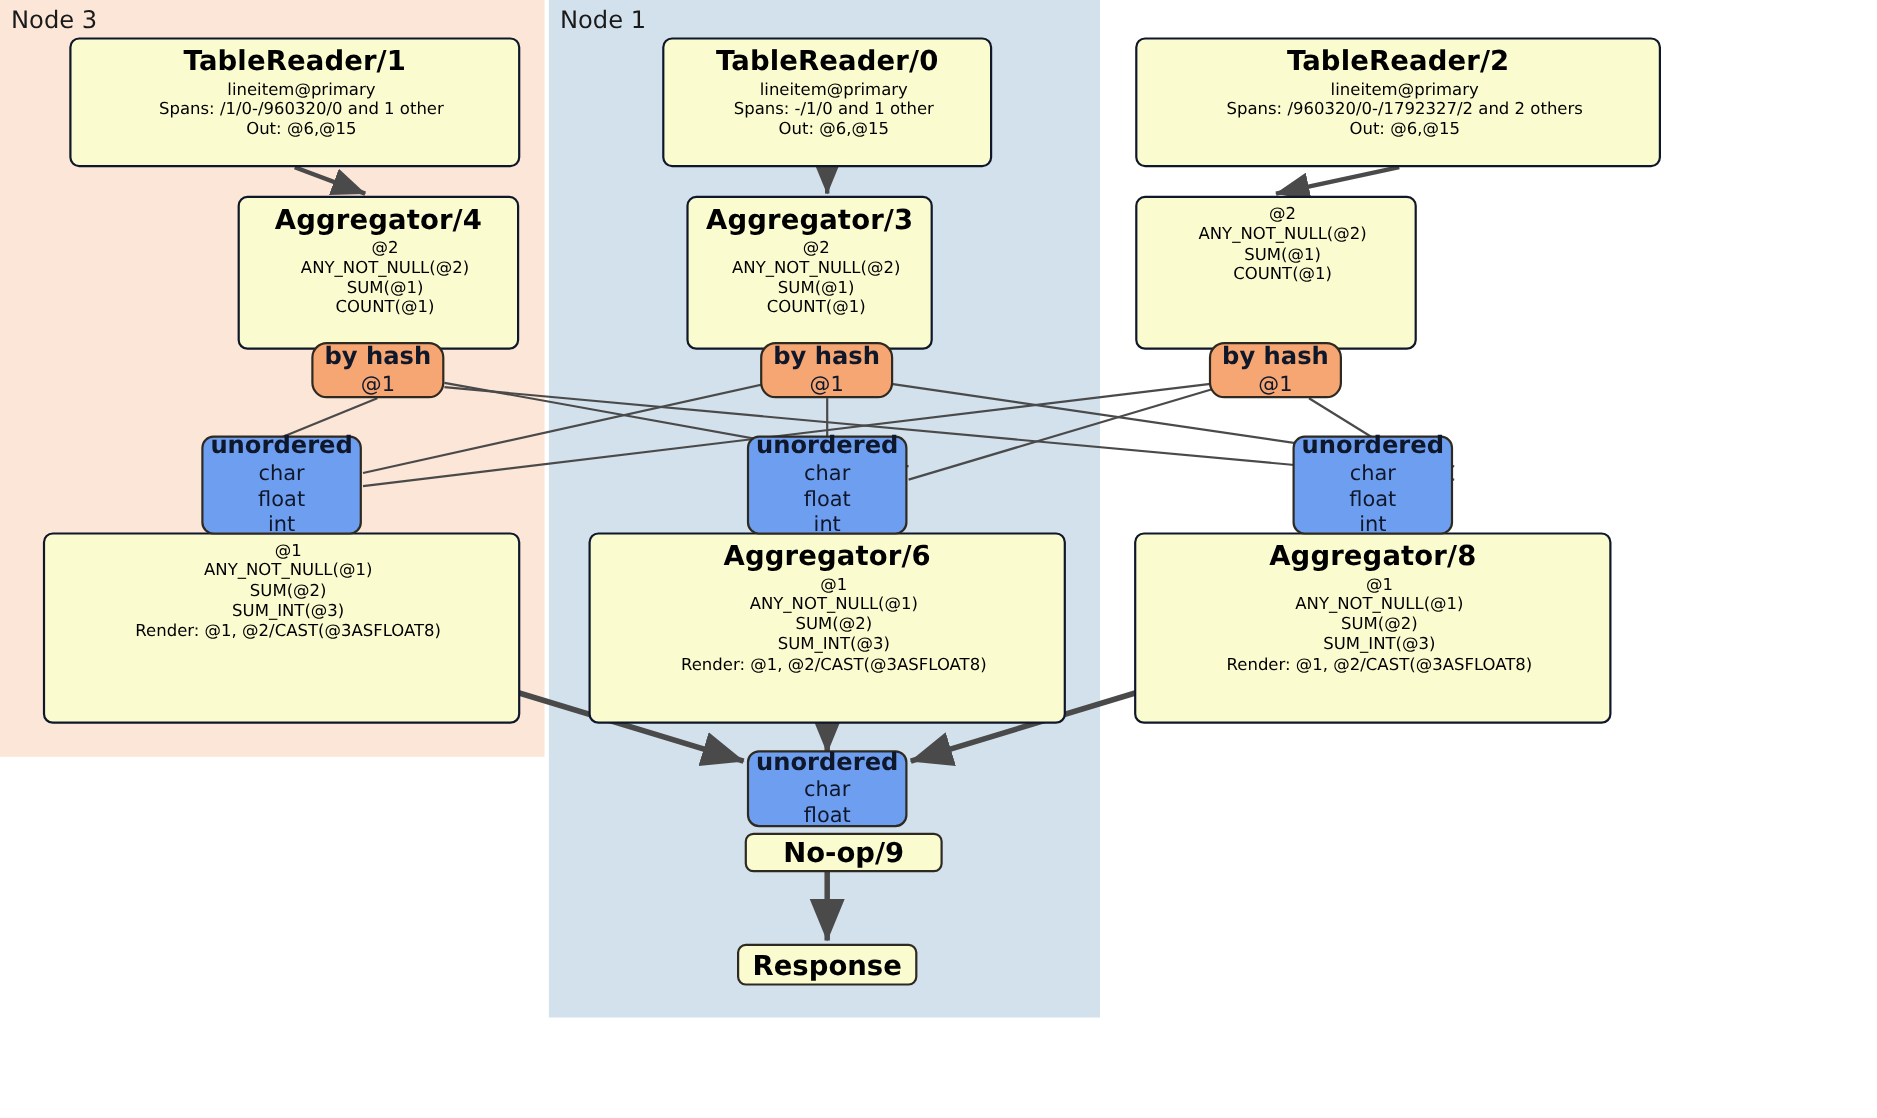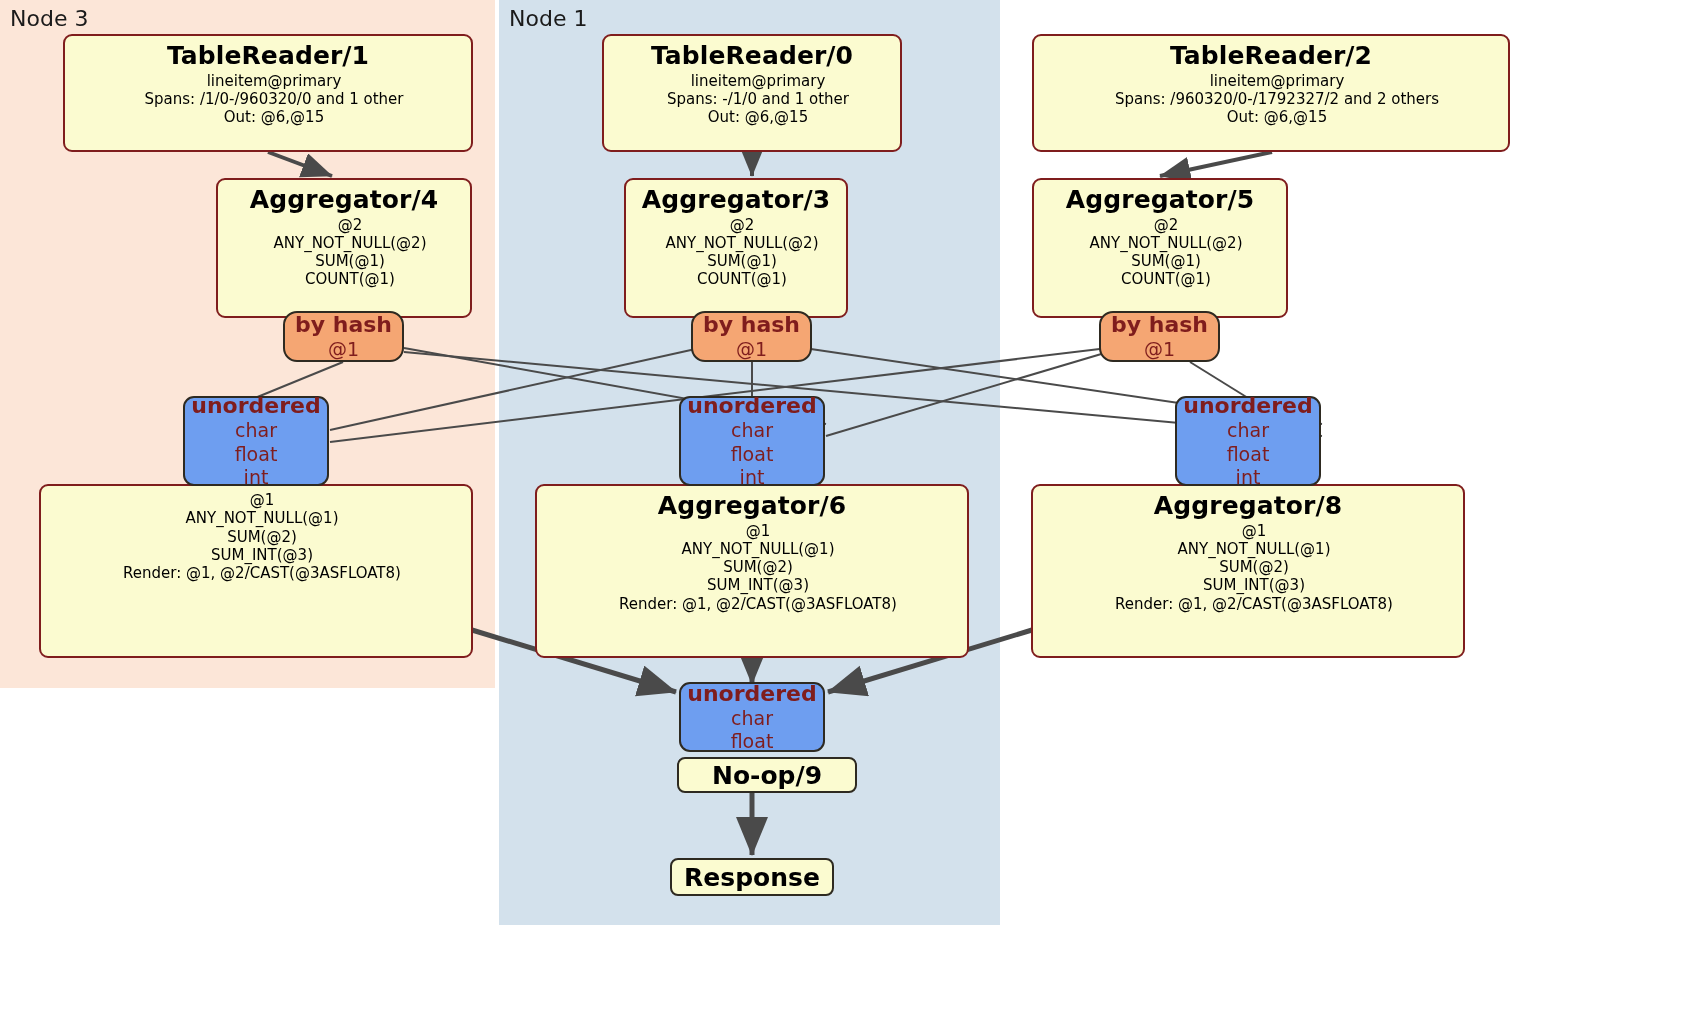--- a/index.html
+++ b/index.html
@@ -15,31 +15,31 @@
     position:absolute;left:10px;top:6px;
     font-size:22px;color:#1a1a1a;white-space:nowrap;
   }
 
   
   #edges{position:absolute;left:0;top:0;width:1706px;height:1016px;overflow:visible;}
 
   
   .box{
     position:absolute;box-sizing:border-box;
-    background:#fbfbd0;border:2px solid #7f1d1d;border-radius:9px;
+    background:#fbfbd0;border:2px solid #0f172a;border-radius:9px;
     text-align:center;color:#000;
     display:flex;flex-direction:column;justify-content:flex-start;
     padding-top:5px;
   }
   .box .ttl{font-weight:bold;font-size:25px;line-height:1.22;letter-spacing:.1px;}
   .box .ln{font-size:15px;line-height:1.22;margin-left:12px;}
 
   .router{
     position:absolute;box-sizing:border-box;
-    border:2px solid #2e2a21;text-align:center;color:#7f1d1d;
+    border:2px solid #2e2a21;text-align:center;color:#0f172a;
     display:flex;flex-direction:column;justify-content:center;
   }
   .router.hash{background:#f5a673;border-radius:14px;}
   .router.unord{background:#6e9ef0;border-radius:11px;}
   .router .ttl{font-weight:bold;font-size:22px;line-height:1.2;}
   .router .ln{font-size:19px;line-height:1.22;}
 
   .noop,.resp{
     position:absolute;box-sizing:border-box;
     background:#fbfbd0;border:2px solid #2e2a21;border-radius:8px;
@@ -126,21 +126,20 @@
 
   <div class="box z-lo" style="left:624px;top:178px;width:224px;height:140px;">
     <div class="ttl">Aggregator/3</div>
     <div class="ln">@2</div>
     <div class="ln">ANY_NOT_NULL(@2)</div>
     <div class="ln">SUM(@1)</div>
     <div class="ln">COUNT(@1)</div>
   </div>
 
   <div class="box z-lo" style="left:1032px;top:178px;width:256px;height:140px;">
-    <div class="ttl">Aggregator/5</div>
     <div class="ln">@2</div>
     <div class="ln">ANY_NOT_NULL(@2)</div>
     <div class="ln">SUM(@1)</div>
     <div class="ln">COUNT(@1)</div>
   </div>
 
   <div class="router hash z-hi" style="left:283px;top:311px;width:121px;height:51px;">
     <div class="ttl">by hash</div>
     <div class="ln">@1</div>
   </div>

